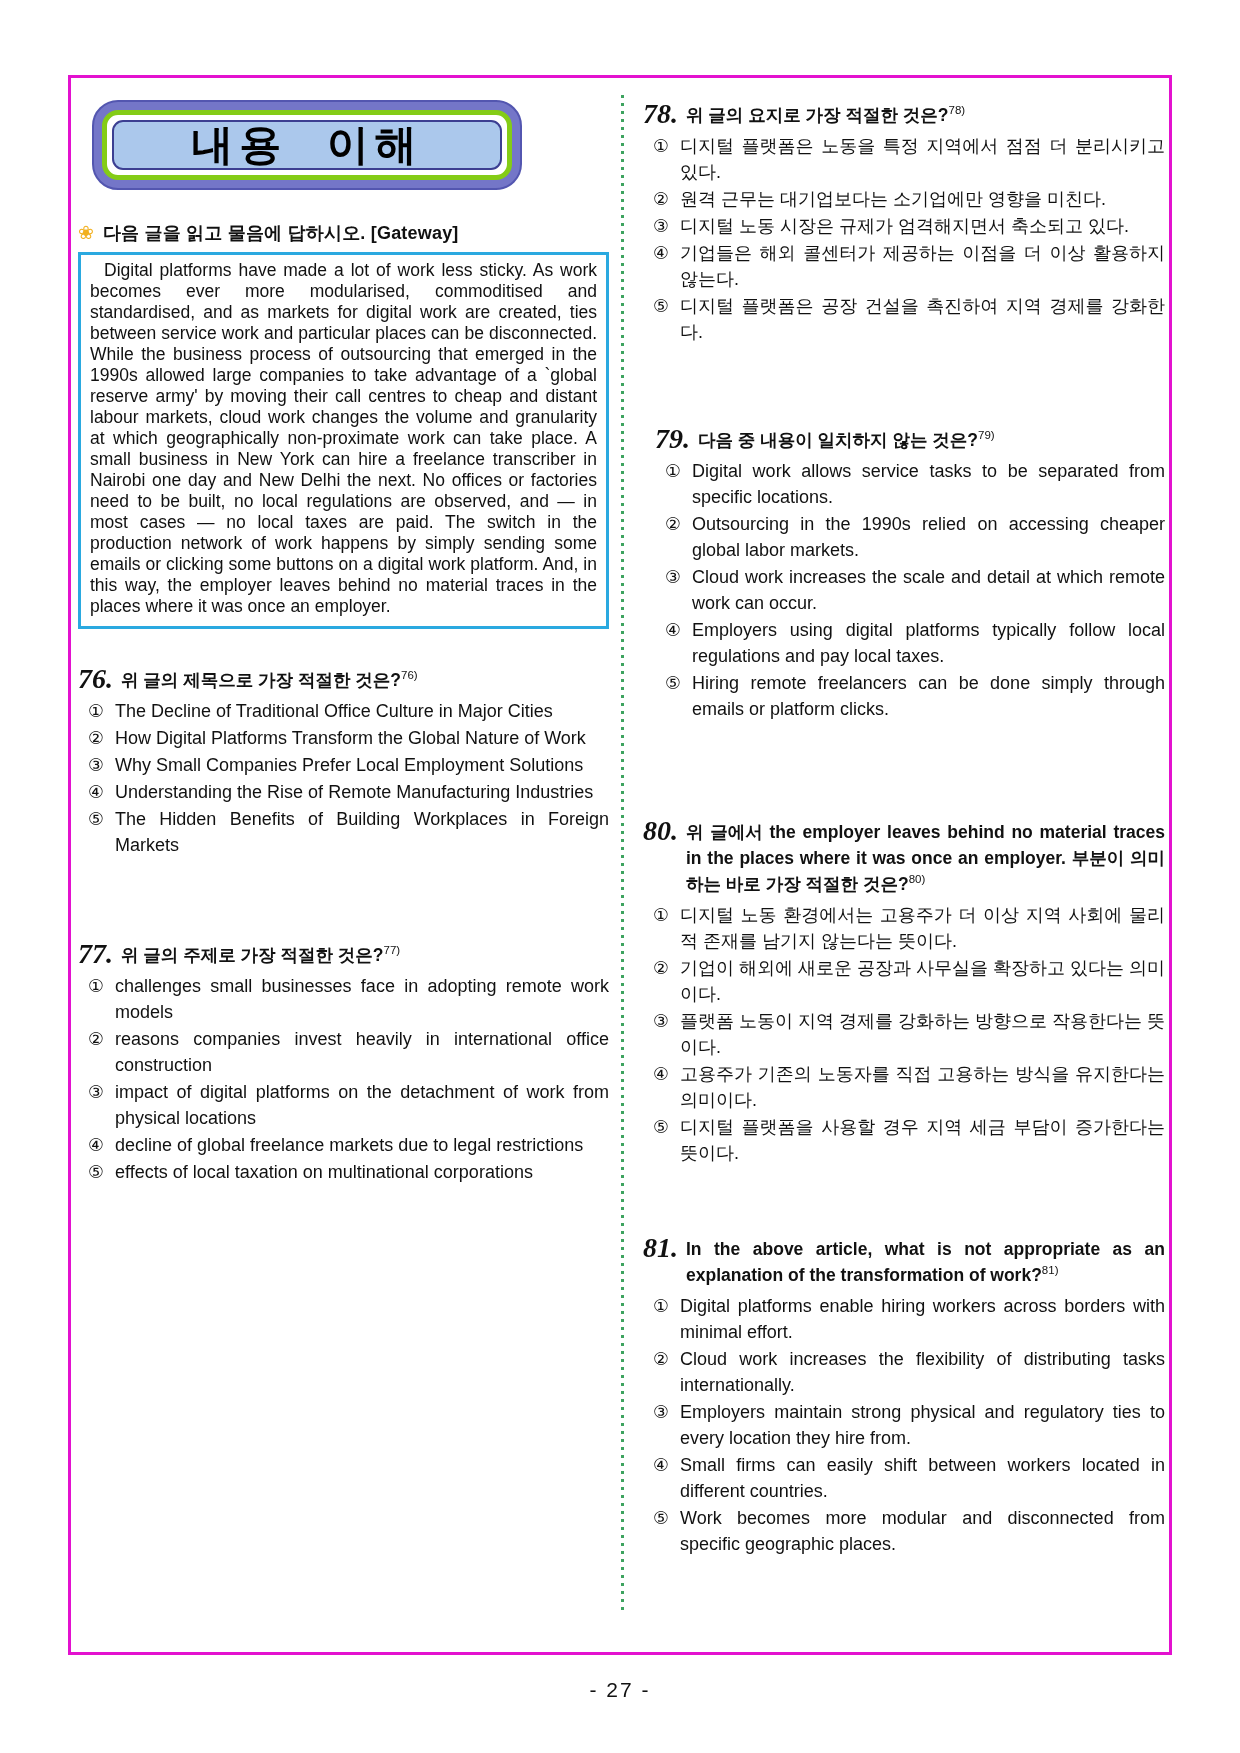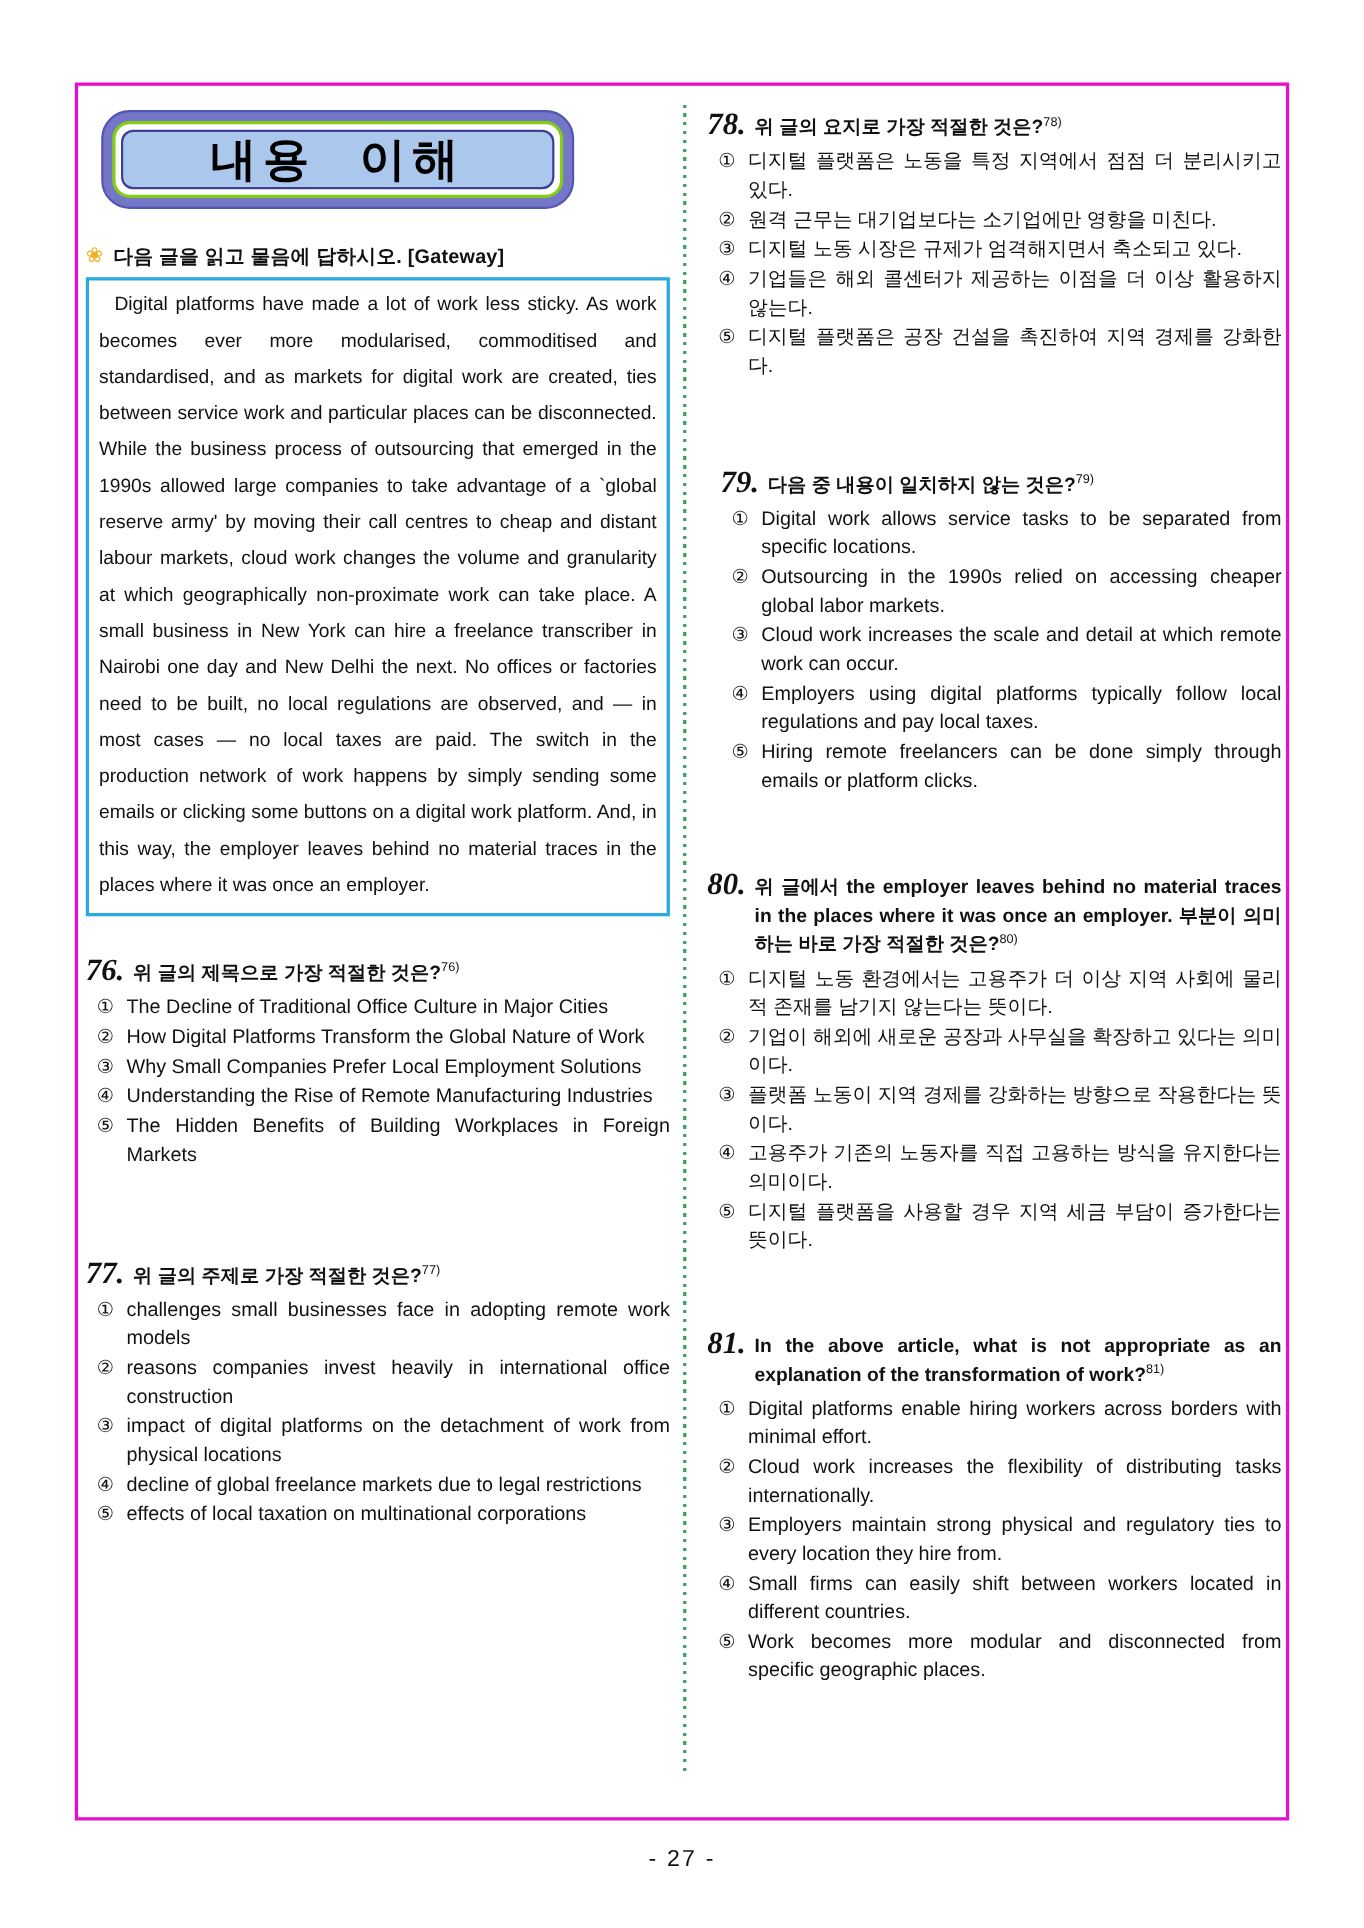--- a/index.html
+++ b/index.html
@@ -13,21 +13,21 @@
     position:absolute; left:68px; top:75px; width:1104px; height:1580px;
     border:3px solid #e311cf;
   }
   
   .title-outer {
     position:absolute; left:92px; top:100px; width:430px; height:90px;
     background:#7476c8; border:2px solid #5356b0; border-radius:26px;
   }
   .title-mid {
     position:absolute; inset:8px; background:#ffffff;
-    border:3px solid #84cc16; border-radius:16px;
+    border:5px solid #84cc16; border-radius:16px;
   }
   .title-inner {
     position:absolute; inset:5px; background:#abc8ec;
     border:2px solid #3c3f92; border-radius:11px;
     display:flex; align-items:center; justify-content:center;
   }
   .title-text {
     font-size:42px; font-weight:800; color:#000;
     letter-spacing:6px; word-spacing:22px;
   }
@@ -41,38 +41,38 @@
   .col-right { position:absolute; left:643px; top:100px; width:522px; }
   
   .instruction { display:flex; align-items:center; margin-bottom:7px; }
   .flower { color:#f2b01e; font-size:19px; margin-right:9px; line-height:20px; }
   .instr-text { font-size:18px; font-weight:bold; letter-spacing:0.2px; }
   
   .passage-box {
     border:3px solid #2aa9e0; padding:5px 9px 9px 9px; background:#fff;
   }
   .passage {
-    font-size:17.5px; line-height:33px; text-align:justify; text-indent:14px;
+    font-size:17.5px; line-height:21px; text-align:justify; text-indent:14px;
   }
   
   .q-head { display:flex; align-items:flex-start; margin-bottom:5px; }
   .q-num {
     font-family:"Liberation Serif","DejaVu Serif",serif;
     font-style:italic; font-weight:bold; font-size:28px; line-height:27px;
     margin-right:8px; flex:0 0 auto;
   }
   .q-prompt { font-weight:bold; font-size:17.5px; line-height:26px; padding-top:2px; text-align:justify; }
   .fn { font-size:11.5px; font-weight:normal; vertical-align:super; line-height:0; }
   .opt { display:flex; padding-left:10px; margin-bottom:1px; }
   .opt-num { flex:0 0 27px; font-size:17.5px; line-height:26px; }
   .opt-text { flex:1; font-size:18px; line-height:26px; text-align:justify; }
   .q76 { margin-top:36px; }
   .q77 { margin-top:82px; }
   .q79 { margin-top:80px;margin-left:12px; }
-  .q80 { margin-top:69px; }
+  .q80 { margin-top:95px; }
   .q81 { margin-top:68px; }
   
   .page-num {
     position:absolute; left:68px; top:1678px; width:1104px;
     text-align:center; font-size:21px; letter-spacing:2px;
   }
 </style>
 </head>
 <body>
 

